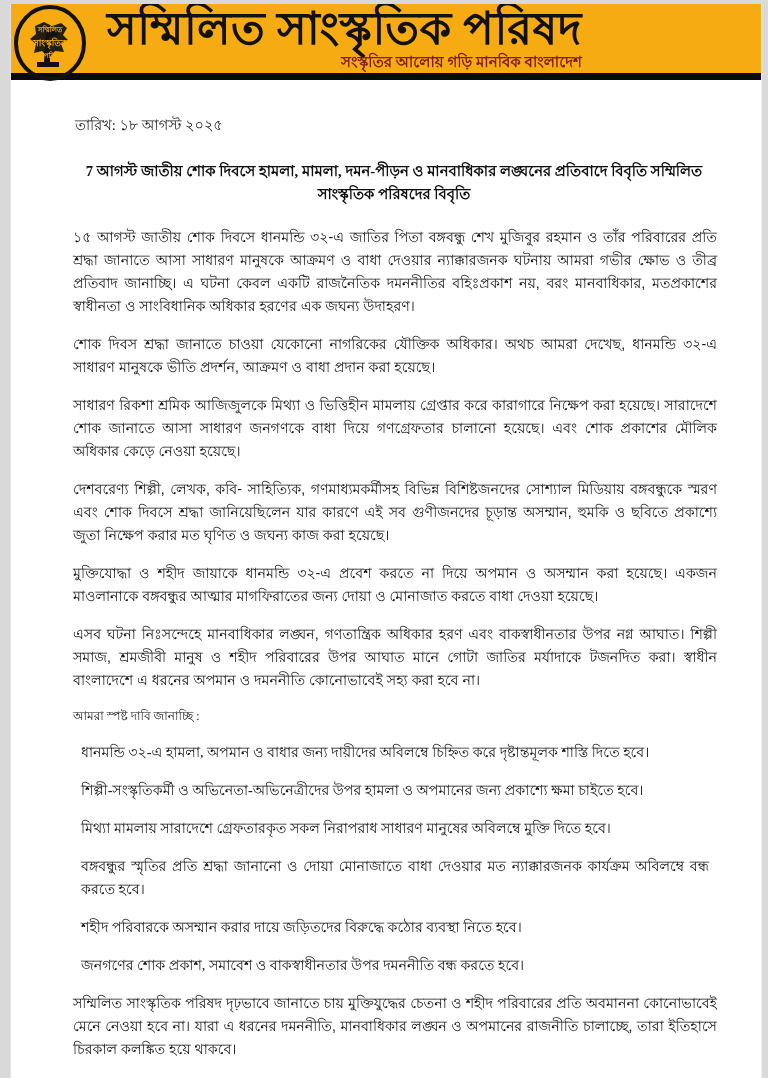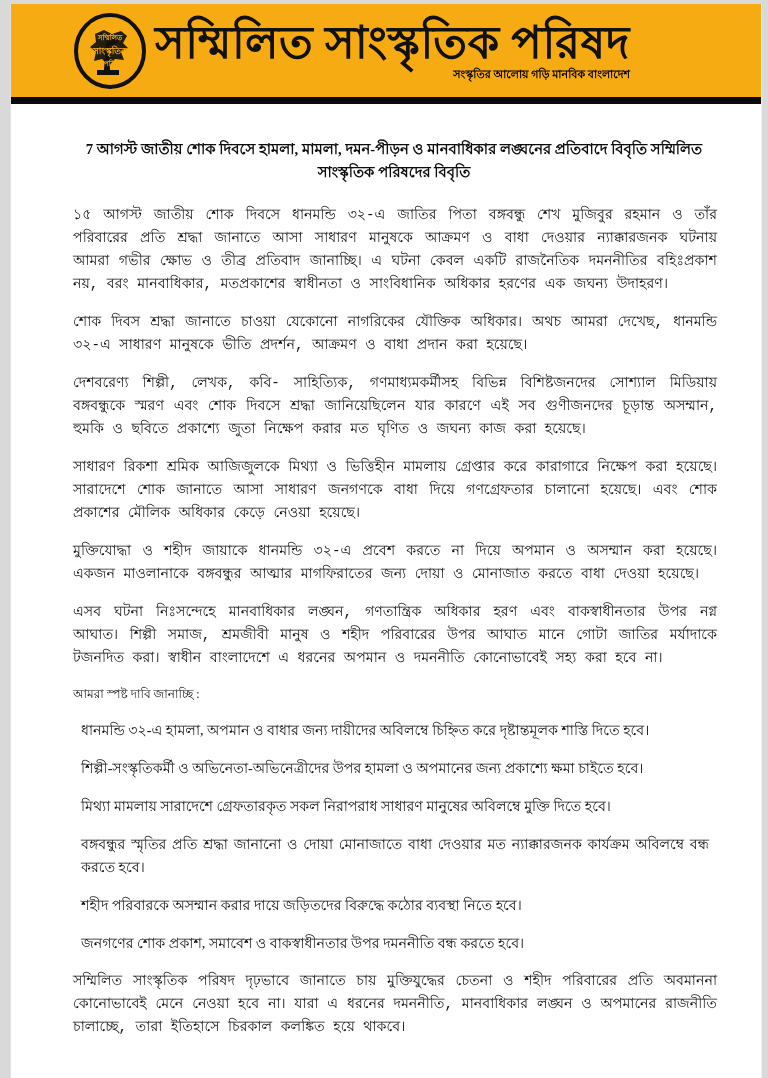--- a/index.html
+++ b/index.html
@@ -34,25 +34,23 @@
     border-right: 1px solid #f0f0f0;
     display: flex;
     flex-direction: column;
     overflow: hidden;
   }
 
   
   .letterhead {
     position: relative;
     background: #f6ab13;
-    height: 93px;
+    height: 69px;
     flex: 0 0 auto;
     display: flex;
-    align-items: center;
-    padding-left: 60px;
     box-sizing: border-box;
   }
   .letterhead-underbar {
     flex: 0 0 auto;
     height: 7px;
     background: #0a0a0a;
   }
 
   .logo-emblem {
     position: relative;
@@ -61,37 +59,37 @@
     flex: 0 0 auto;
     margin-right: 6px;
   }
   .logo-emblem svg { display: block; }
 
   .brand-block {
     display: flex;
     flex-direction: column;
     align-items: flex-end;
     justify-content: center;
-    margin-left: 0;
+    margin-left: 12px;
   }
   .brand-title {
     font-family: "Liberation Serif", "DejaVu Serif", serif;
     font-size: 45px;
     line-height: 1.02;
     font-weight: bold;
     color: #111111;
     letter-spacing: 0.5px;
     white-space: nowrap;
   }
   .brand-tagline {
     font-family: "Liberation Serif", "DejaVu Serif", serif;
-    font-size: 11px;
+    font-size: 15px;
     line-height: 1.1;
     font-weight: bold;
-    color: #000000;
+    color: #7f1d1d;
     margin-top: 1px;
     white-space: nowrap;
   }
 
   
   .body-area {
     flex: 1 1 auto;
     padding: 34px 40px 0 52px;
     box-sizing: border-box;
     position: relative;
@@ -108,21 +106,21 @@
     font-family: "Liberation Serif", "DejaVu Serif", serif;
     font-size: 14.8px;
     font-weight: bold;
     color: #0d0d0d;
     text-align: center;
     line-height: 1.55;
     margin: 0 6px 20px 10px;
   }
 
   .para {
-    font-family: Liberation Mono, monospace;
+    font-family: Liberation Sans, sans-serif;
     font-size: 14.2px;
     color: #131313;
     line-height: 1.62;
     text-align: justify;
     text-justify: inter-word;
     margin: 0 4px 15px 10px;
   }
   .para.lead { text-indent: 0; }
 
   .demand-intro {
@@ -171,27 +169,28 @@
       <div class="brand-block">
         <div class="brand-title">সম্মিলিত সাংস্কৃতিক পরিষদ</div>
         <div class="brand-tagline">সংস্কৃতির আলোয় গড়ি মানবিক বাংলাদেশ</div>
       </div>
     </div>
 
     <div class="letterhead-underbar"></div>
 
     <div class="body-area">
 
+      <div class="doc-date">তারিখ: ১৮ আগস্ট ২০২৫</div>
 
       <div class="doc-title">7 আগস্ট জাতীয় শোক দিবসে হামলা, মামলা, দমন-পীড়ন ও মানবাধিকার লঙ্ঘনের প্রতিবাদে বিবৃতি সম্মিলিত সাংস্কৃতিক পরিষদের বিবৃতি</div>
 
       <p class="para lead">১৫ আগস্ট জাতীয় শোক দিবসে ধানমন্ডি ৩২-এ জাতির পিতা বঙ্গবন্ধু শেখ মুজিবুর রহমান ও তাঁর পরিবারের প্রতি শ্রদ্ধা জানাতে আসা সাধারণ মানুষকে আক্রমণ ও বাধা দেওয়ার ন্যাক্কারজনক ঘটনায় আমরা গভীর ক্ষোভ ও তীব্র প্রতিবাদ জানাচ্ছি। এ ঘটনা কেবল একটি রাজনৈতিক দমননীতির বহিঃপ্রকাশ নয়, বরং মানবাধিকার, মতপ্রকাশের স্বাধীনতা ও সাংবিধানিক অধিকার হরণের এক জঘন্য উদাহরণ।</p>
       <p class="para">শোক দিবস শ্রদ্ধা জানাতে চাওয়া যেকোনো নাগরিকের যৌক্তিক অধিকার। অথচ আমরা দেখেছ, ধানমন্ডি ৩২-এ সাধারণ মানুষকে ভীতি প্রদর্শন, আক্রমণ ও বাধা প্রদান করা হয়েছে।</p>
+      <p class="para">সাধারণ রিকশা শ্রমিক আজিজুলকে মিথ্যা ও ভিত্তিহীন মামলায় গ্রেপ্তার করে কারাগারে নিক্ষেপ করা হয়েছে। সারাদেশে শোক জানাতে আসা সাধারণ জনগণকে বাধা দিয়ে গণগ্রেফতার চালানো হয়েছে। এবং শোক প্রকাশের মৌলিক অধিকার কেড়ে নেওয়া হয়েছে।</p>
       <p class="para">দেশবরেণ্য শিল্পী, লেখক, কবি- সাহিত্যিক, গণমাধ্যমকর্মীসহ বিভিন্ন বিশিষ্টজনদের সোশ্যাল মিডিয়ায় বঙ্গবন্ধুকে স্মরণ এবং শোক দিবসে শ্রদ্ধা জানিয়েছিলেন যার কারণে এই সব গুণীজনদের চূড়ান্ত অসম্মান, হুমকি ও ছবিতে প্রকাশ্যে জুতা নিক্ষেপ করার মত ঘৃণিত ও জঘন্য কাজ করা হয়েছে।</p>
-      <p class="para">সাধারণ রিকশা শ্রমিক আজিজুলকে মিথ্যা ও ভিত্তিহীন মামলায় গ্রেপ্তার করে কারাগারে নিক্ষেপ করা হয়েছে। সারাদেশে শোক জানাতে আসা সাধারণ জনগণকে বাধা দিয়ে গণগ্রেফতার চালানো হয়েছে। এবং শোক প্রকাশের মৌলিক অধিকার কেড়ে নেওয়া হয়েছে।</p>
       <p class="para">মুক্তিযোদ্ধা ও শহীদ জায়াকে ধানমন্ডি ৩২-এ প্রবেশ করতে না দিয়ে অপমান ও অসম্মান করা হয়েছে। একজন মাওলানাকে বঙ্গবন্ধুর আত্মার মাগফিরাতের জন্য দোয়া ও মোনাজাত করতে বাধা দেওয়া হয়েছে।</p>
       <p class="para">এসব ঘটনা নিঃসন্দেহে মানবাধিকার লঙ্ঘন, গণতান্ত্রিক অধিকার হরণ এবং  বাকস্বাধীনতার উপর নগ্ন আঘাত। শিল্পী সমাজ, শ্রমজীবী মানুষ ও শহীদ পরিবারের উপর আঘাত মানে গোটা জাতির মর্যাদাকে টজনদিত করা। স্বাধীন বাংলাদেশে এ ধরনের অপমান ও দমননীতি কোনোভাবেই সহ্য করা হবে না।</p>
 
       <div class="demand-intro">আমরা স্পষ্ট দাবি জানাচ্ছি :</div>
 
       <ul class="demand-list">
         <li class="demand-item">ধানমন্ডি ৩২-এ হামলা, অপমান ও বাধার জন্য দায়ীদের অবিলম্বে চিহ্নিত করে দৃষ্টান্তমূলক শাস্তি দিতে হবে।</li>
         <li class="demand-item">শিল্পী-সংস্কৃতিকর্মী ও অভিনেতা-অভিনেত্রীদের উপর হামলা ও অপমানের জন্য প্রকাশ্যে ক্ষমা চাইতে হবে।</li>
         <li class="demand-item">মিথ্যা মামলায় সারাদেশে গ্রেফতারকৃত সকল নিরাপরাধ সাধারণ মানুষের অবিলম্বে মুক্তি দিতে হবে।</li>
         <li class="demand-item">বঙ্গবন্ধুর স্মৃতির প্রতি শ্রদ্ধা জানানো ও দোয়া মোনাজাতে বাধা দেওয়ার মত ন্যাক্কারজনক কার্যক্রম অবিলম্বে বন্ধ করতে হবে।</li>

